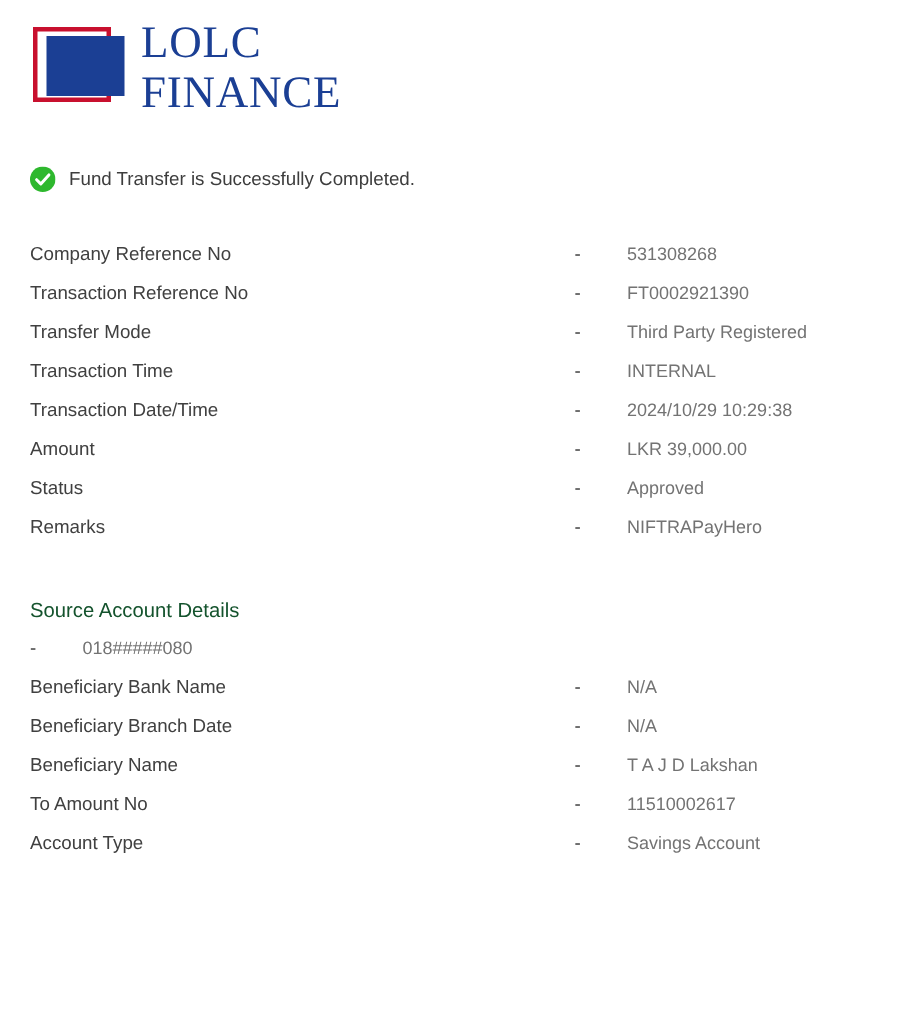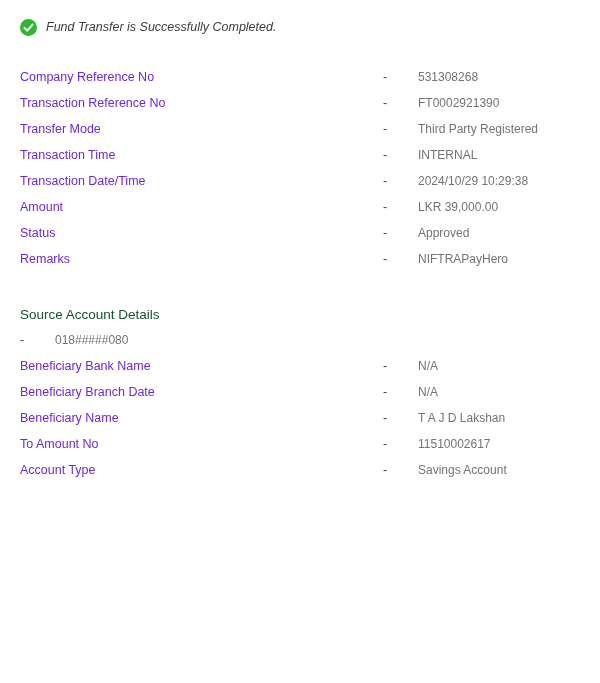--- a/index.html
+++ b/index.html
@@ -81,36 +81,35 @@
   }
   .check-icon {
     width: 17px;
     height: 17px;
     flex: none;
     margin-right: 9px;
   }
   .success-text {
     font-size: 12.5px;
     color: #3d3d3d;
-    font-style: italic;
   }
 
   
   .details {
     margin-top: 32px;
   }
   .row {
     display: flex;
     align-items: baseline;
     height: 26px;
   }
   .row .label {
     width: 363px;
     font-size: 12.5px;
-    color: #6d28d9;
+    color: #404040;
     flex: none;
   }
   .row .dash {
     width: 35px;
     font-size: 12.5px;
     color: #3d3d3d;
     flex: none;
   }
   .row .value {
     font-size: 12px;
@@ -123,20 +122,32 @@
     margin-top: 29px;
     margin-bottom: 11px;
   }
   .section-title.first { margin-top: 29px; }
 </style>
 </head>
 <body>
 
 <div class="page">
 
+  <div class="logo-area">
+    <div class="logo">
+      <div class="logo-mark">
+        <div class="red-sq"></div>
+        <div class="blue-sq"></div>
+      </div>
+      <div class="logo-text">
+        <span class="l1">LOLC</span>
+        <span class="l2">FINANCE</span>
+      </div>
+    </div>
+  </div>
 
   <div class="success-row">
     <span class="check-icon">
       <svg width="17" height="17" viewBox="0 0 17 17">
         <circle cx="8.5" cy="8.5" r="8.5" fill="#2eb82e"></circle>
         <path d="M4.4 8.8 L7.2 11.6 L12.6 5.6" stroke="#ffffff" stroke-width="2" fill="none" stroke-linecap="round" stroke-linejoin="round"></path>
       </svg>
     </span>
     <span class="success-text">Fund Transfer is Successfully Completed.</span>
   </div>

